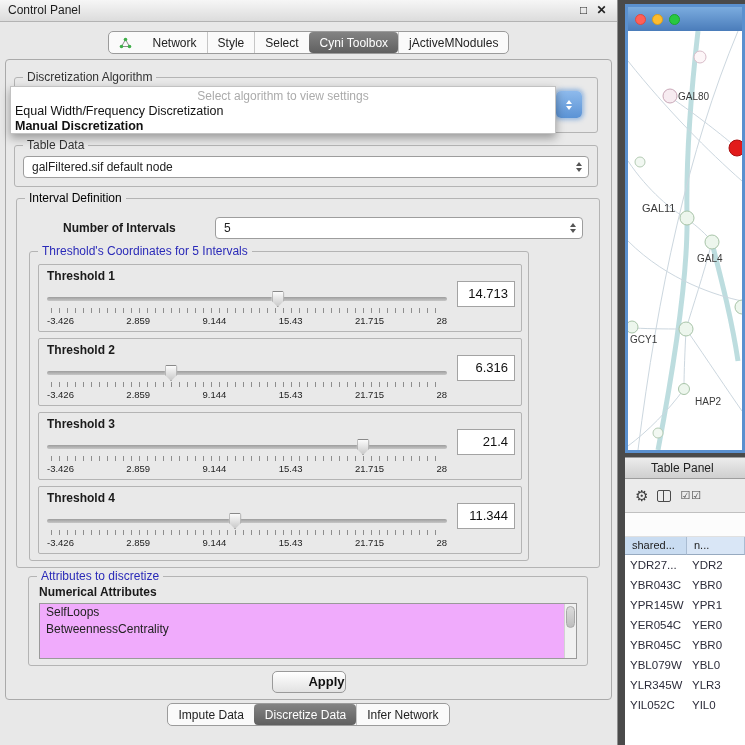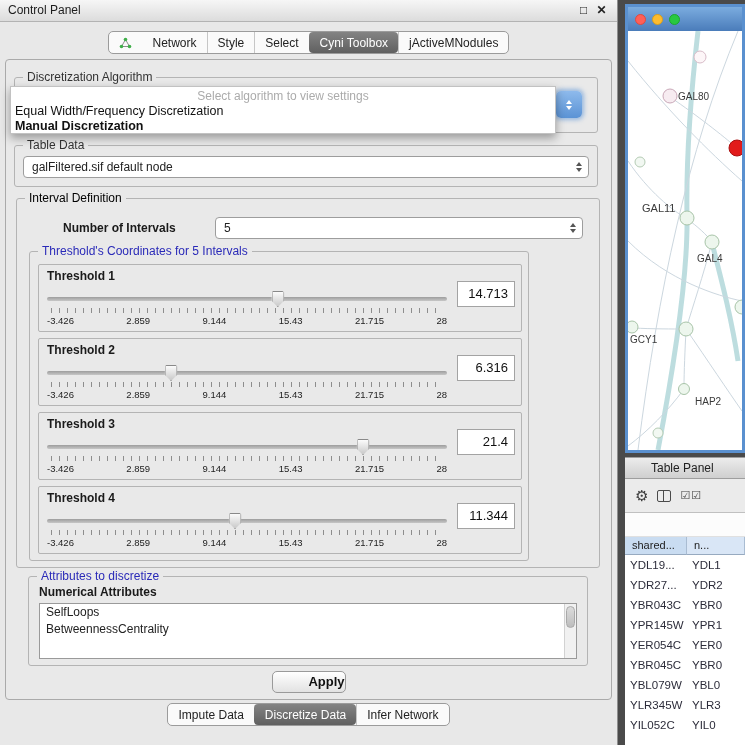--- a/index.html
+++ b/index.html
@@ -73,21 +73,21 @@
     box-shadow:inset 0 0 0 1px #898989; transform:translateX(-50%); }
   .ticks { position:absolute; left:4px; right:4px; top:19px; height:5px;
     background:repeating-linear-gradient(to right,#8d8d8d 0 1px,transparent 1px 8px); }
   .tick-labels { position:absolute; left:0; right:0; top:26px; display:flex;
     justify-content:space-between; font-size:9.5px; color:#222;align-items:flex-end; }
   .value-field { position:absolute; right:6px; top:16px; width:58px; height:26px; background:#fff;
     border:1px solid #a3a3a3; font-size:13px; color:#111; text-align:right;
     line-height:24px; padding-right:6px; }
 
   
-  .attr-list { position:absolute; left:10px; top:26px; width:538px; height:56px; background:#ffffff;
+  .attr-list { position:absolute; left:10px; top:26px; width:538px; height:56px; background:#f0abfc;
     border:1px solid #9a9a9a; overflow:hidden; }
   .attr-item { font-size:12px; color:#222; line-height:17px; padding-left:6px; white-space:nowrap; }
   .v-scrollbar { position:absolute; right:0; top:0; bottom:0; width:12px; background:#f1f1f1;
     border-left:1px solid #d2d2d2; }
   .v-thumb { position:absolute; left:1px; right:1px; top:2px; height:22px; border-radius:5px;
     background:linear-gradient(#dcdcdc,#bdbdbd); border:1px solid #a9a9a9; }
 
   .apply-btn { position:absolute; left:50%; transform:translateX(-50%); top:671px; width:74px;
     height:22px; background:linear-gradient(#ffffff,#e2e2e2); border:1px solid #9a9a9a;
     border-radius:5px; font-size:13px; color:#111; text-align:right; line-height:20px;font-weight:bold; }
@@ -382,24 +382,20 @@
 
   <div class="table-gap"></div>
 
   <div class="table-head">
     <span class="th-cell c1">shared...</span>
     <span class="th-cell c2">n...</span>
   </div>
 
   <div class="table-body">
     <div class="t-row">
-        <span class="t-cell c1">YDL19...</span>
-        <span class="t-cell c2">YDL1</span>
-      </div>
-    <div class="t-row">
         <span class="t-cell c1">YDR27...</span>
         <span class="t-cell c2">YDR2</span>
       </div>
     <div class="t-row">
         <span class="t-cell c1">YBR043C</span>
         <span class="t-cell c2">YBR0</span>
       </div>
     <div class="t-row">
         <span class="t-cell c1">YPR145W</span>
         <span class="t-cell c2">YPR1</span>

